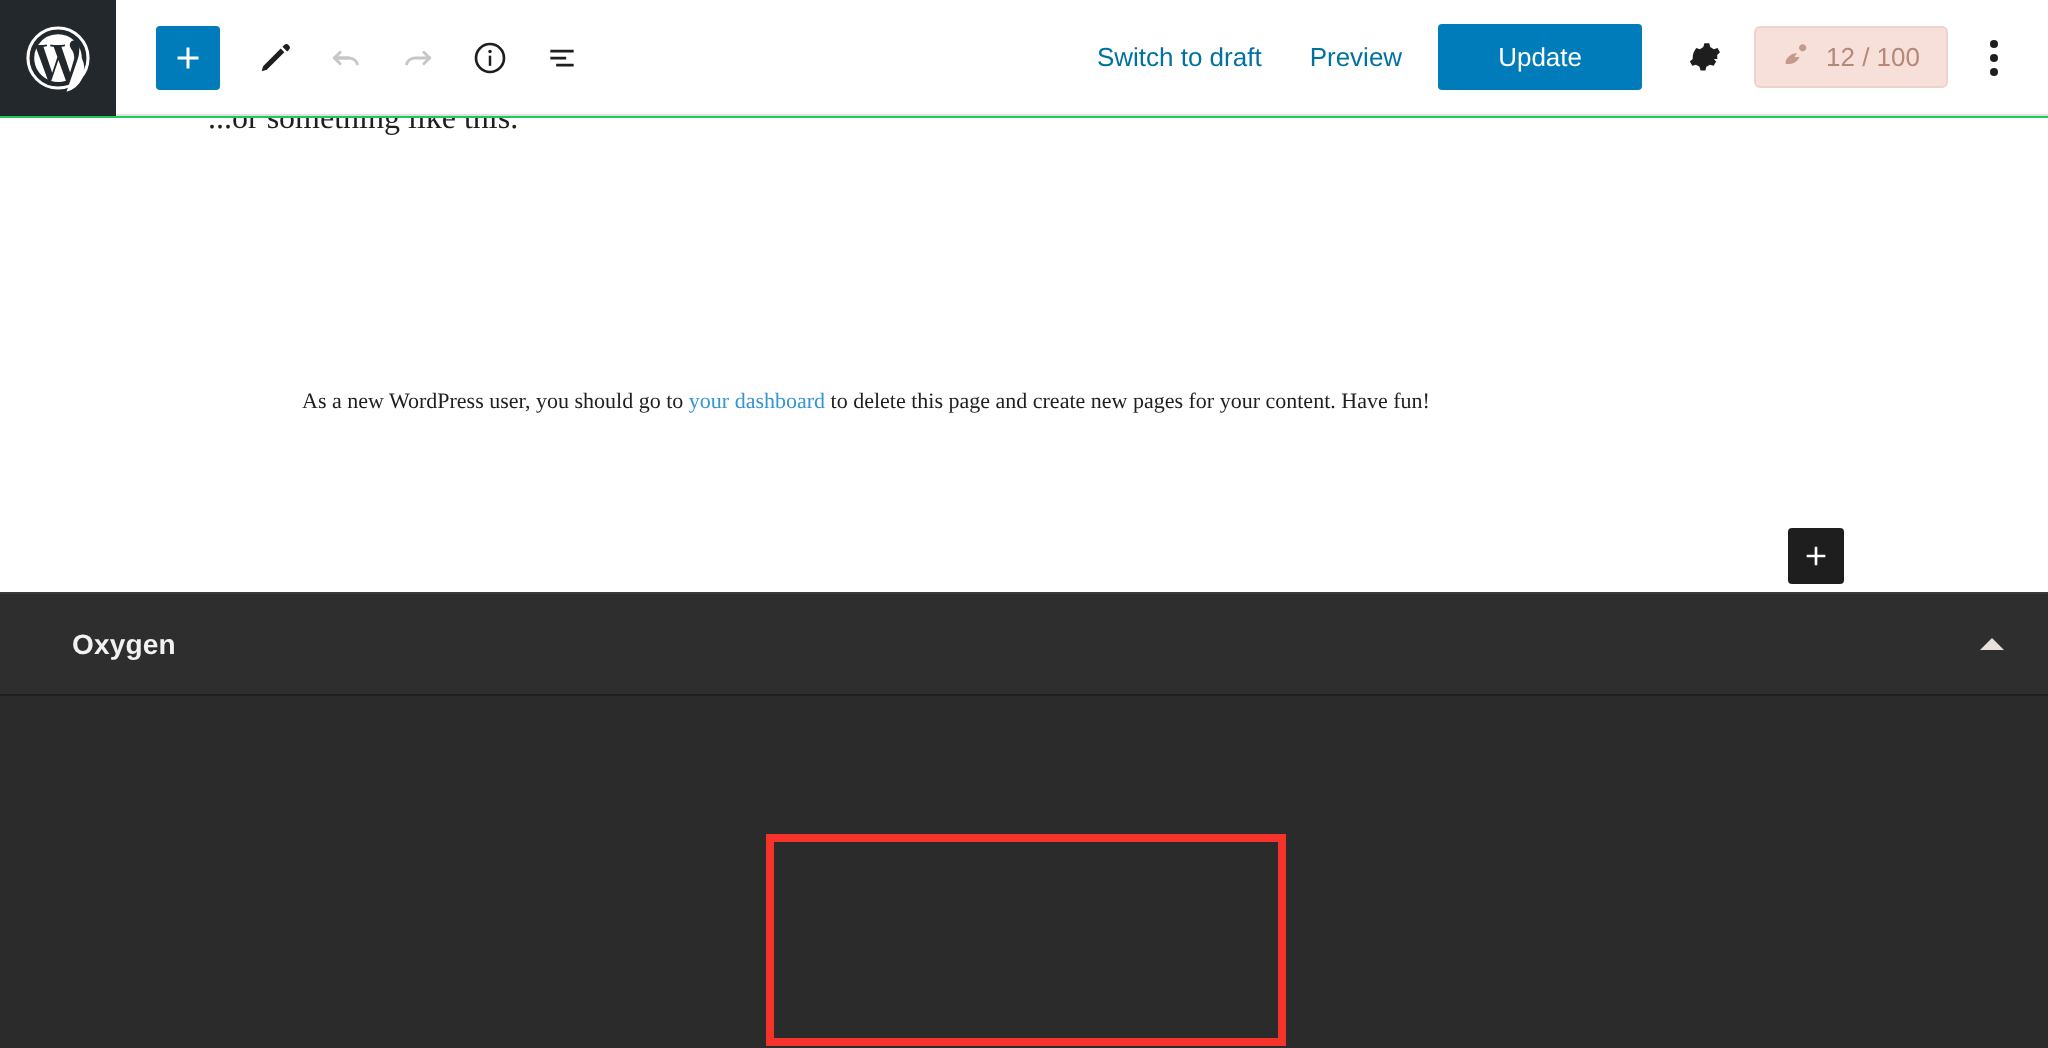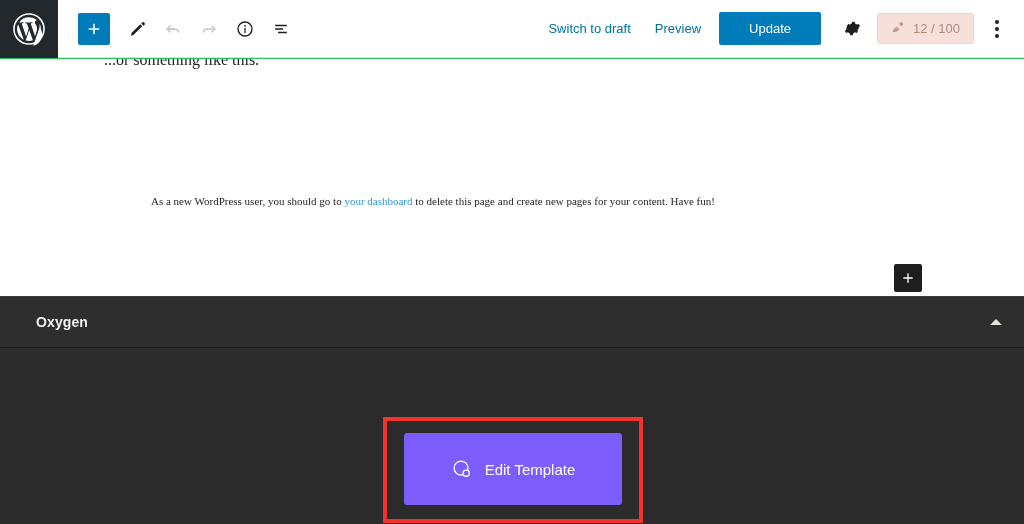--- a/index.html
+++ b/index.html
@@ -391,26 +391,17 @@
       <span class="oxy-title">Oxygen</span>
       <button class="oxy-collapse">
         <span class="caret-up"></span>
       </button>
     </div>
 
     <div class="oxy-body">
 
       <div class="highlight-box"></div>
 
-      <button class="edit-template-btn">
-        <span class="oxy-logo">
-          <svg width="22" height="22" viewBox="0 0 24 24">
-            <circle cx="11" cy="11" r="7.6" fill="none" stroke="#ffffff" stroke-width="1.4"></circle>
-            <circle cx="16.6" cy="16.6" r="3.4" fill="#7c5cfa" stroke="#ffffff" stroke-width="1.4"></circle>
-          </svg>
-        </span>
-        <span>Edit Template</span>
-      </button>
 
     </div>
   </div>
 
 </div>
 
 </body></html>

